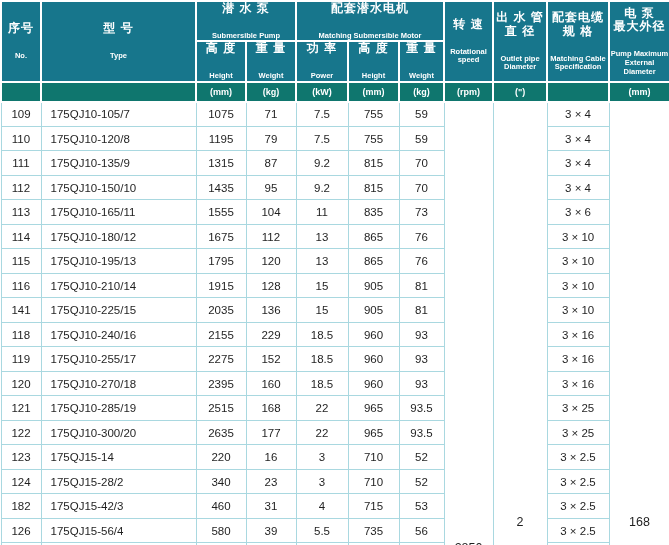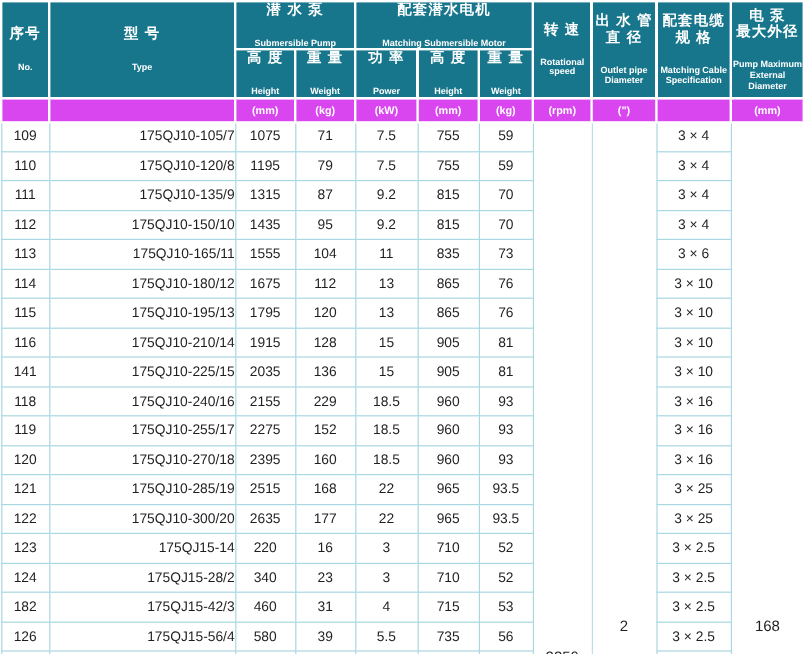--- a/index.html
+++ b/index.html
@@ -43,21 +43,21 @@
     font-size: 7.5px;
     font-weight: bold;
     letter-spacing: 0;
     line-height: 1.15;
     margin-top: 16px;
     white-space: pre-line;
   }
 
   
   td.ucell {
-    background: #d946ef;
+    background: #0f766e;
     color: #fff;
     border: 2px solid #ffffff;
     font-size: 9px;
     font-weight: bold;
     text-align: center;
     vertical-align: middle;
     height: 20px;
     padding: 0;
   }
 
@@ -67,21 +67,21 @@
     border: 1px solid #a9d8e0;
     color: #1f1f1f;
     font-size: 11.5px;
     text-align: center;
     vertical-align: middle;
     height: 24.5px;
     padding: 0;
     overflow: hidden;
   }
   td.c-type {
-    text-align: right;
+    text-align: left;
     padding-left: 9px;
   }
   td.c-merged {
     background: #fff;
     border: 1px solid #a9d8e0;
     position: relative;
     padding: 0;
     vertical-align: top;
   }
   .mv {

